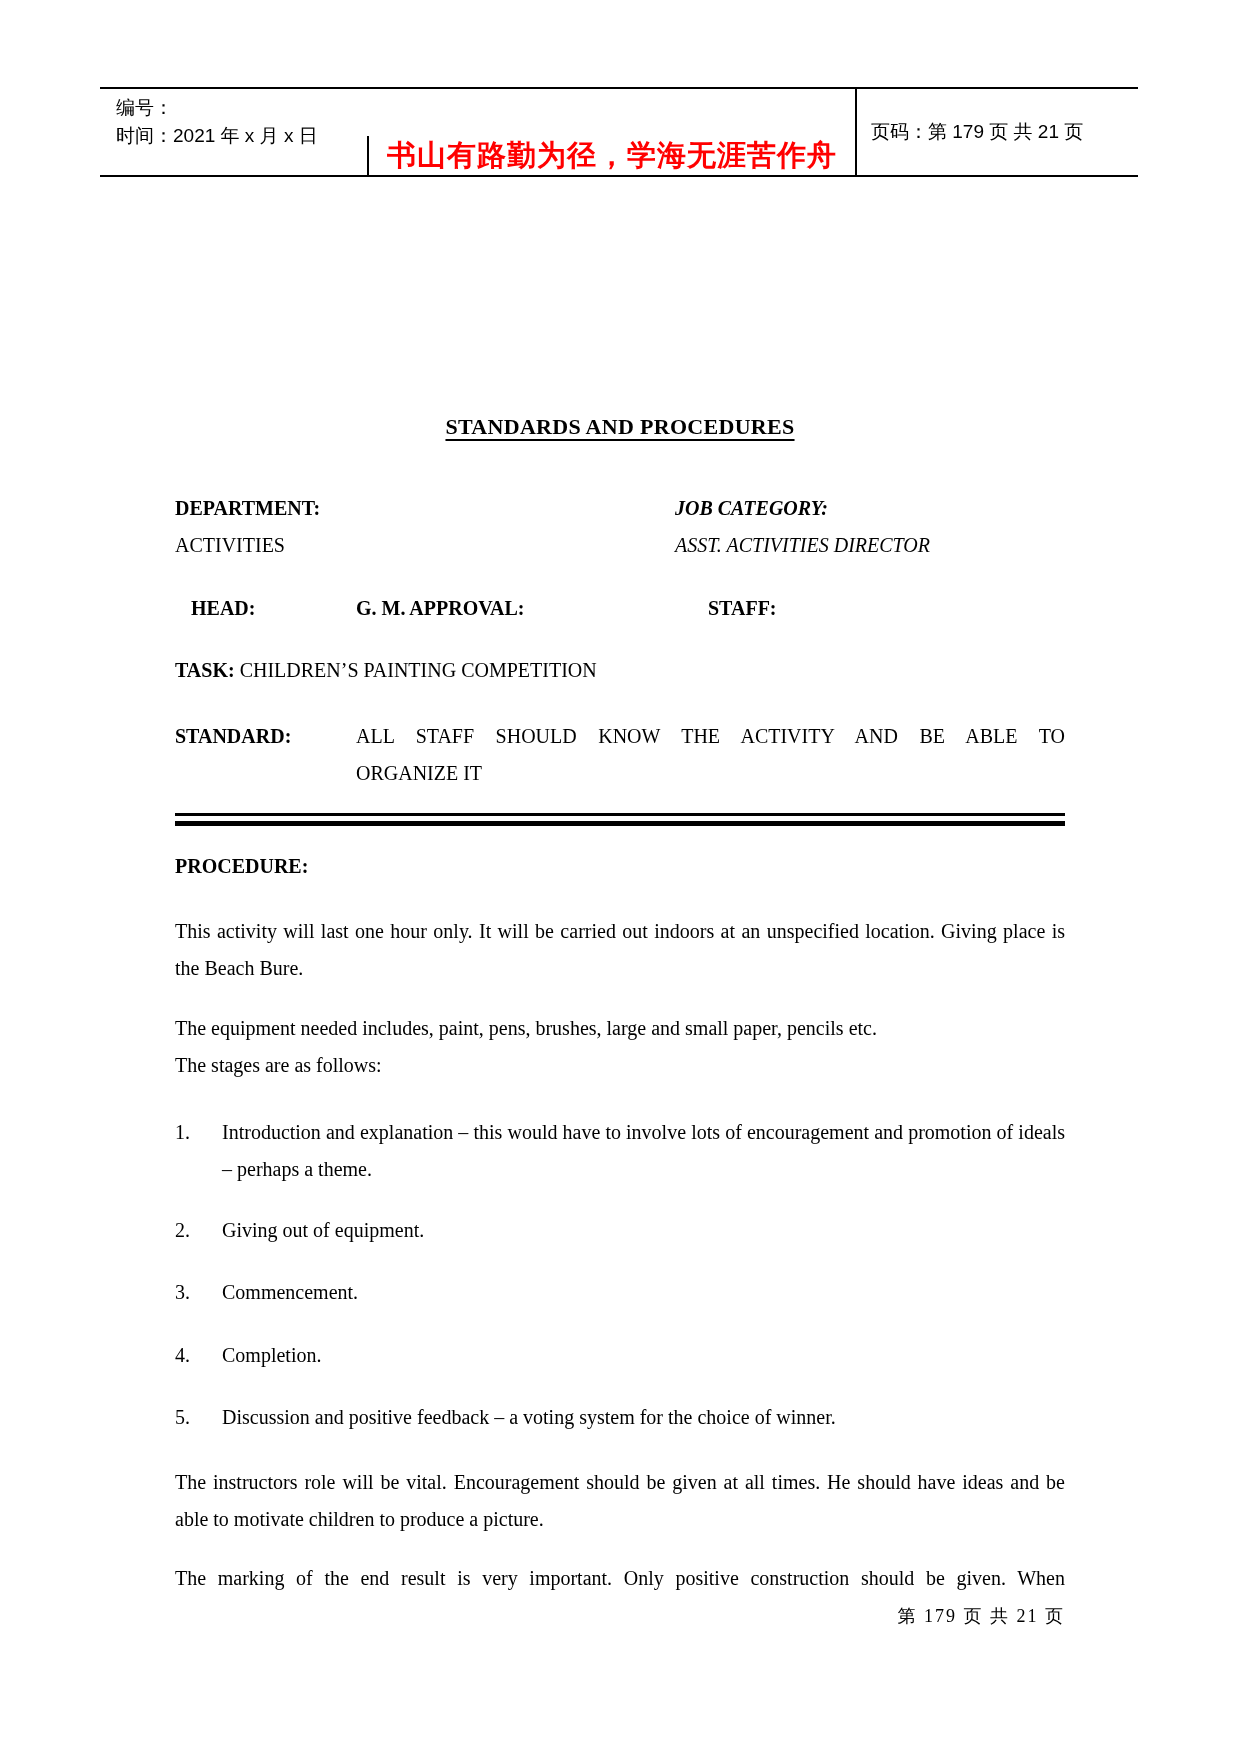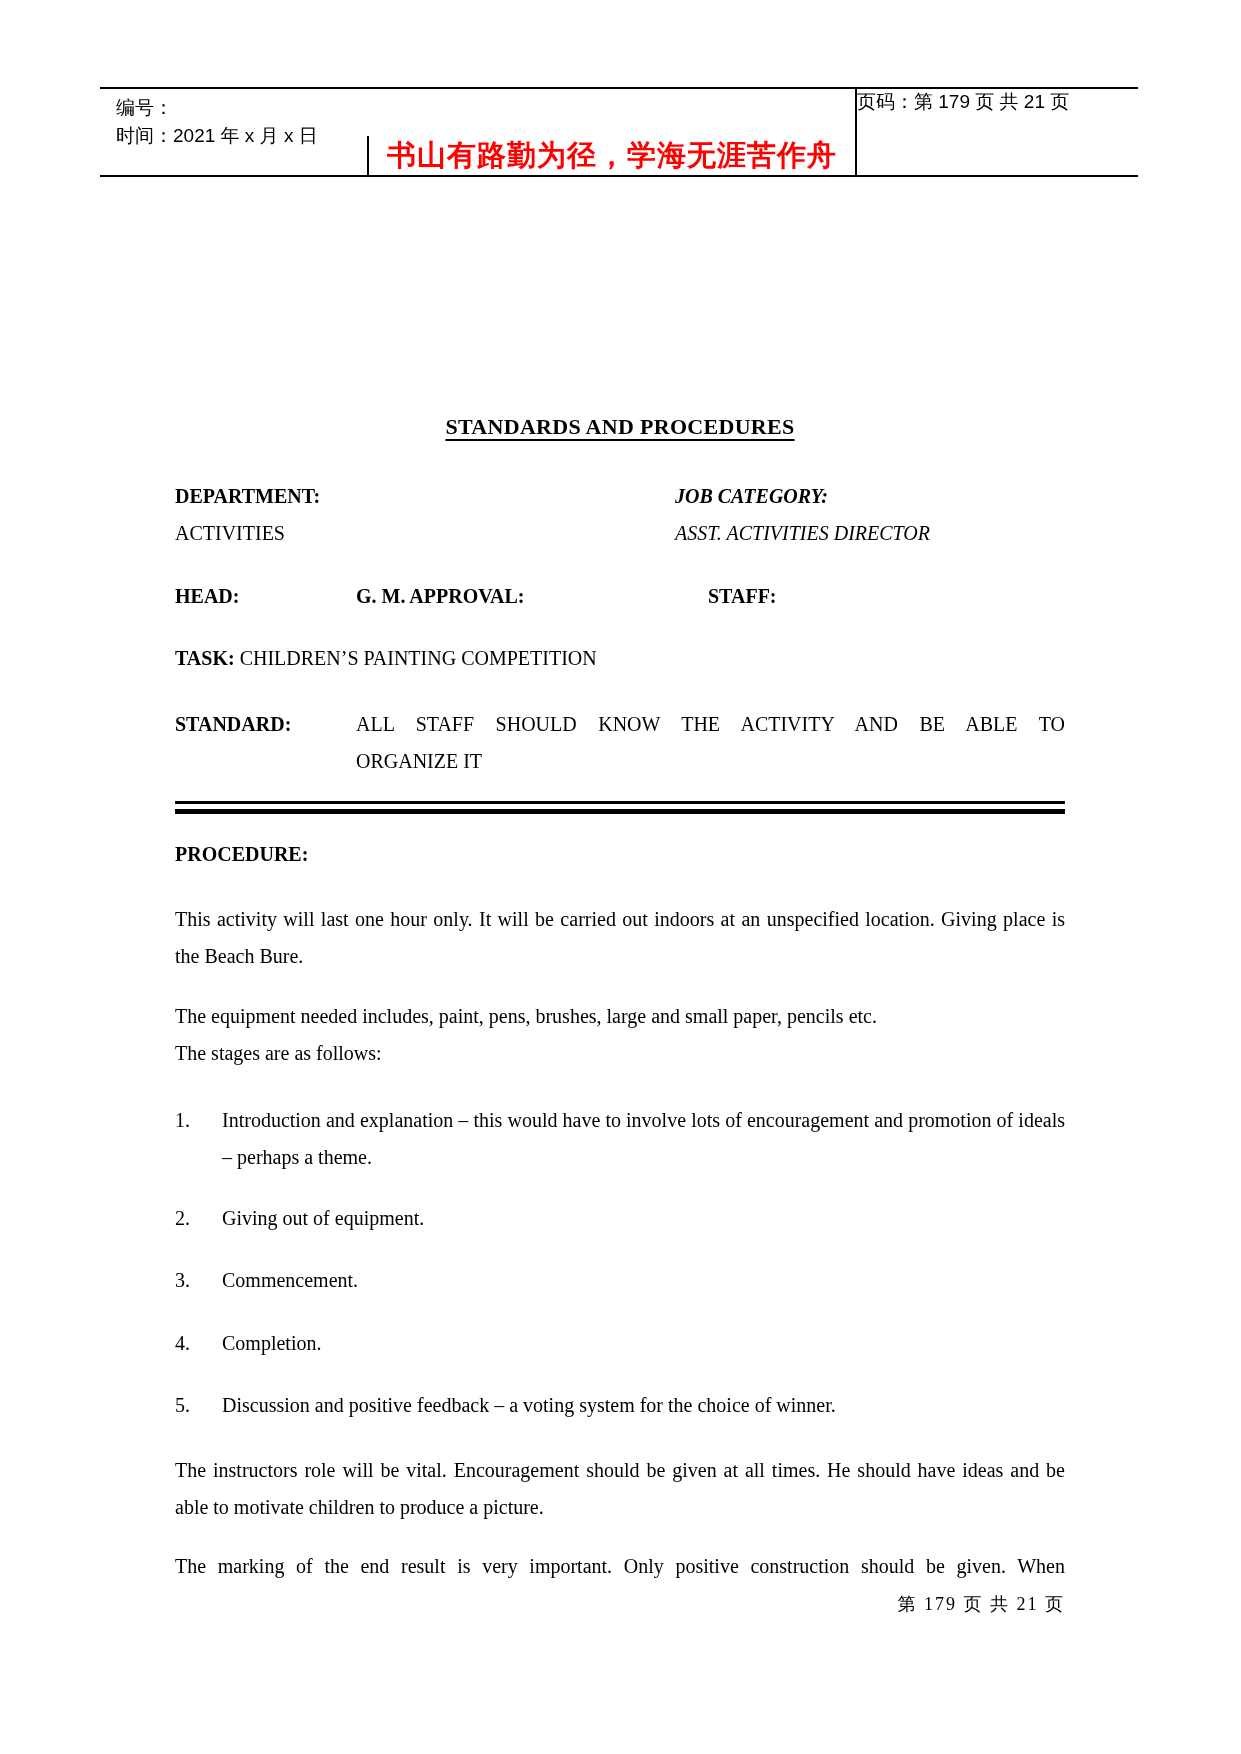--- a/index.html
+++ b/index.html
@@ -36,21 +36,22 @@
   }
   .hdr-slogan{
     font-size:29px;
     font-weight:bold;
     letter-spacing:1px;
     white-space:nowrap;
   }
   .hdr-right{
     width:283px;
     border-left:2px solid #000;
-    display:flex;
+    display:flex;align-items:center;
+    padding-left:14px;
     font-size:19px;
   }
   
   .content{
     position:absolute;
     left:175px;top:0;
     width:890px;
     display:flex;flex-direction:column;
     font-size:20px;
     line-height:37px;
@@ -59,26 +60,26 @@
     margin-top:412px;
     align-self:center;
     font-size:22px;
     font-weight:bold;
     line-height:30px;
     text-decoration:underline;
     text-decoration-thickness:2px;
     text-underline-offset:5px;
     letter-spacing:0.3px;
   }
-  .dept-row{margin-top:36px;display:flex;}
+  .dept-row{margin-top:48px;display:flex;}
   .dept-col{width:500px;}
   .job-col{flex:1;font-style:italic;}
   .b{font-weight:bold;}
   .head-row{margin-top:26px;position:relative;height:37px;}
-  .head-row .pos0{position:absolute;left:0;}
+  .head-row .pos0{position:absolute;left:16px;}
   .head-row .pos1{position:absolute;left:181px;}
   .head-row .pos2{position:absolute;left:533px;}
   .task-row{margin-top:25px;}
   .std-row{margin-top:29px;display:flex;}
   .std-label{width:181px;flex:none;}
   .std-value{flex:1;}
   .justify-all{text-align:justify;text-align-last:justify;}
   .double-rule{
     margin-top:21px;
     height:5px;

